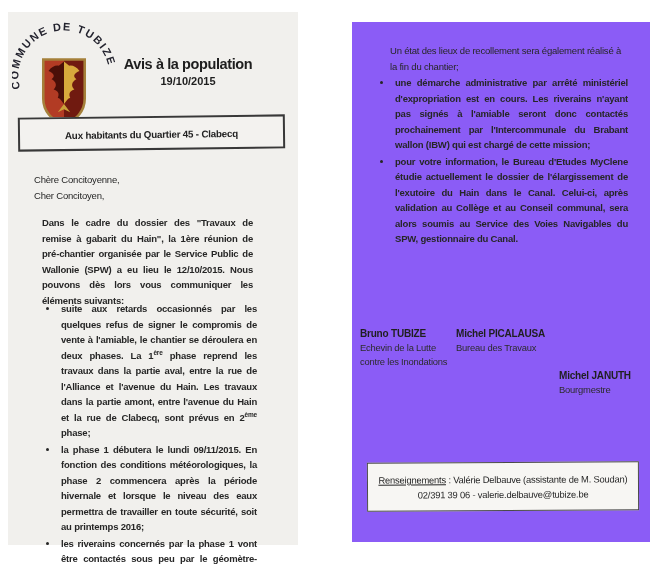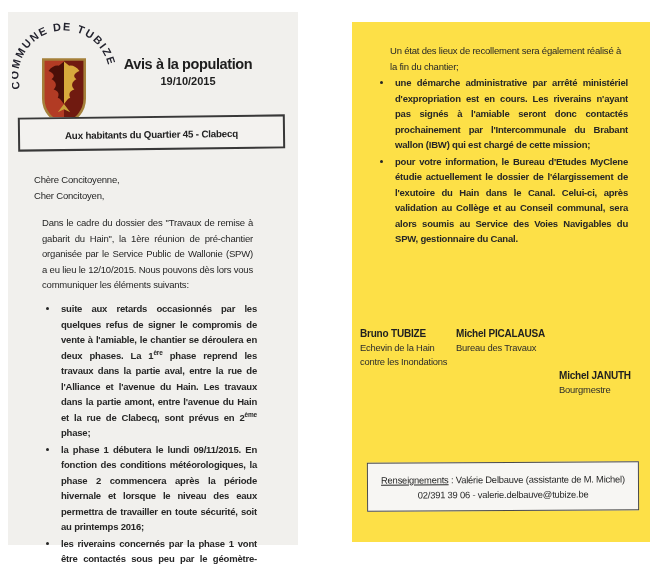--- a/index.html
+++ b/index.html
@@ -2,41 +2,41 @@
 <html><head>
 <meta charset="utf-8">
 <style>
   html,body{margin:0;padding:0;}
   body{
     width:650px;height:567px;position:relative;background:#ffffff;
     font-family:"Liberation Sans",sans-serif;color:#2a2a2a;overflow:hidden;
   }
   .page{position:absolute;}
   .page-left{left:8px;top:12px;width:290px;height:533px;background:#f1f0ed;}
-  .page-right{left:352px;top:22px;width:298px;height:520px;background:#fde047;}
+  .page-right{left:352px;top:22px;width:298px;height:520px;background:#8b5cf6;}
 
   .doc-text{
     font-size:9.5px;line-height:15.5px;letter-spacing:-0.2px;
     color:#262626;font-weight:500;
   }
   .justify{text-align:justify;}
 
   
   .logo-wrap{position:absolute;left:4px;top:4px;width:104px;height:116px;}
   .title-block{position:absolute;left:80px;top:44px;width:200px;text-align:center;}
   .doc-title{font-size:14.5px;font-weight:bold;letter-spacing:-0.4px;color:#1e1e1e;}
   .doc-date{font-size:11px;font-weight:bold;margin-top:3px;color:#1e1e1e;}
   .banner{
     position:absolute;left:10px;top:104px;width:259px;
     border:2px solid #383838;background:#f3f2ef;
     text-align:center;padding:6px 2px;transform:rotate(-0.7deg);
   }
   .banner-text{font-size:9.8px;font-weight:bold;letter-spacing:-0.2px;color:#222;}
   .salutation{position:absolute;left:26px;top:160px;}
-  .intro{position:absolute;left:34px;top:203px;width:211px;}
+  .intro{position:absolute;left:34px;top:203px;width:211px;font-weight:bold;}
   .bullets-left{position:absolute;left:36px;top:289px;width:213px;}
 
   ul.blist{margin:0;padding:0 0 0 15px;list-style:disc;font-weight:bold;}
   ul.blist li{margin:0 0 1px 0;padding-left:2px;}
 
   
   .continuation{position:absolute;left:38px;top:21px;width:238px;}
   .bullets-right{position:absolute;left:26px;top:53px;width:250px;}
   .closing{position:absolute;left:8px;top:230px;width:274px;}
   .signatures{position:absolute;left:0;top:306px;width:298px;}
@@ -115,30 +115,30 @@
     <ul class="blist doc-text justify">
       <li><span>une démarche administrative par arrêté ministériel d'expropriation est en cours. Les riverains n'ayant pas signés à l'amiable seront donc contactés prochainement par l'Intercommunale du Brabant wallon (IBW) qui est chargé de cette mission;</span></li>
       <li><span>pour votre information, le Bureau d'Etudes MyClene étudie actuellement le dossier de l'élargissement de l'exutoire du Hain dans le Canal. Celui-ci, après validation au Collège et au Conseil communal, sera alors soumis au Service des Voies Navigables du SPW, gestionnaire du Canal.</span></li>
     </ul>
   </div>
 
 
   <div class="signatures">
     <div class="sig-col c1">
       <div class="sig-name">Bruno TUBIZE</div>
-      <div class="sig-role">Echevin de la Hain
+      <div class="sig-role">Echevin de la Lutte
 contre les Inondations</div>
     </div>
     <div class="sig-col c2">
       <div class="sig-name">Michel PICALAUSA</div>
       <div class="sig-role">Bureau des Travaux</div>
     </div>
     <div class="sig-col c3">
       <div class="sig-name">Michel JANUTH</div>
       <div class="sig-role">Bourgmestre</div>
     </div>
   </div>
 
   <div class="info-box">
-    <div class="info-line"><span class="info-label">Renseignements</span><span> : </span><span>Valérie Delbauve (assistante de M. Michel)</span></div>
+    <div class="info-line"><span class="info-label">Renseignements</span><span> : </span><span>Valérie Delbauve (assistante de M. Soudan)</span></div>
     <div class="info-line">02/391 39 06 - valerie.delbauve@tubize.be</div>
   </div>
 </div>
 
 </body></html>

